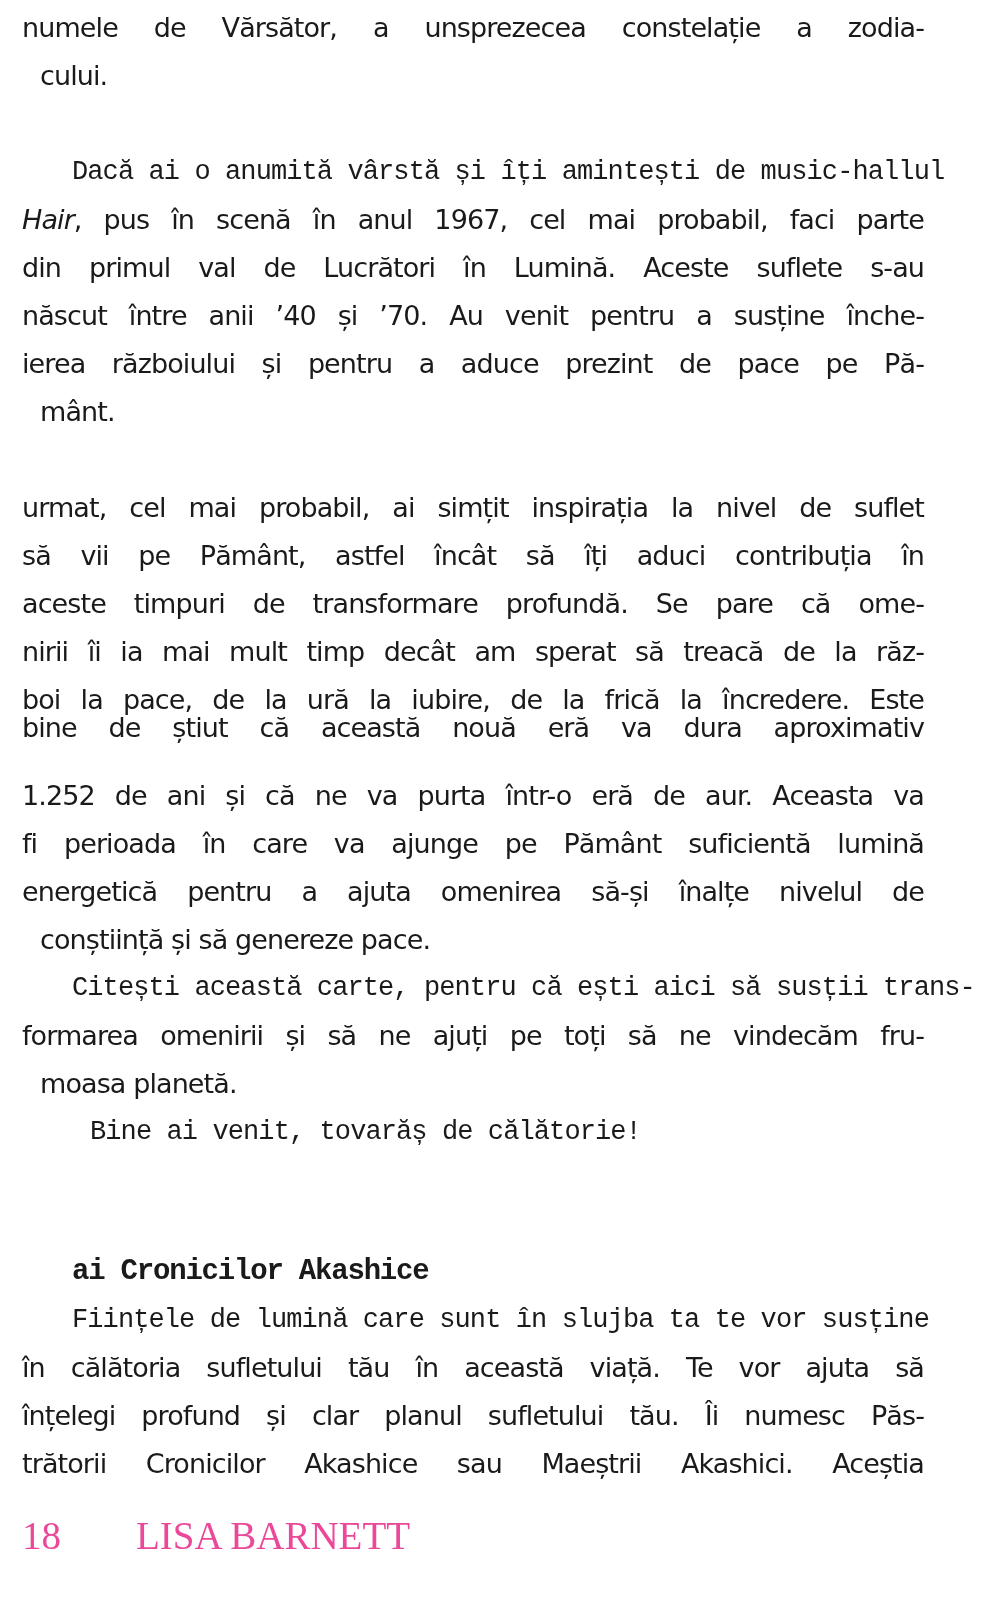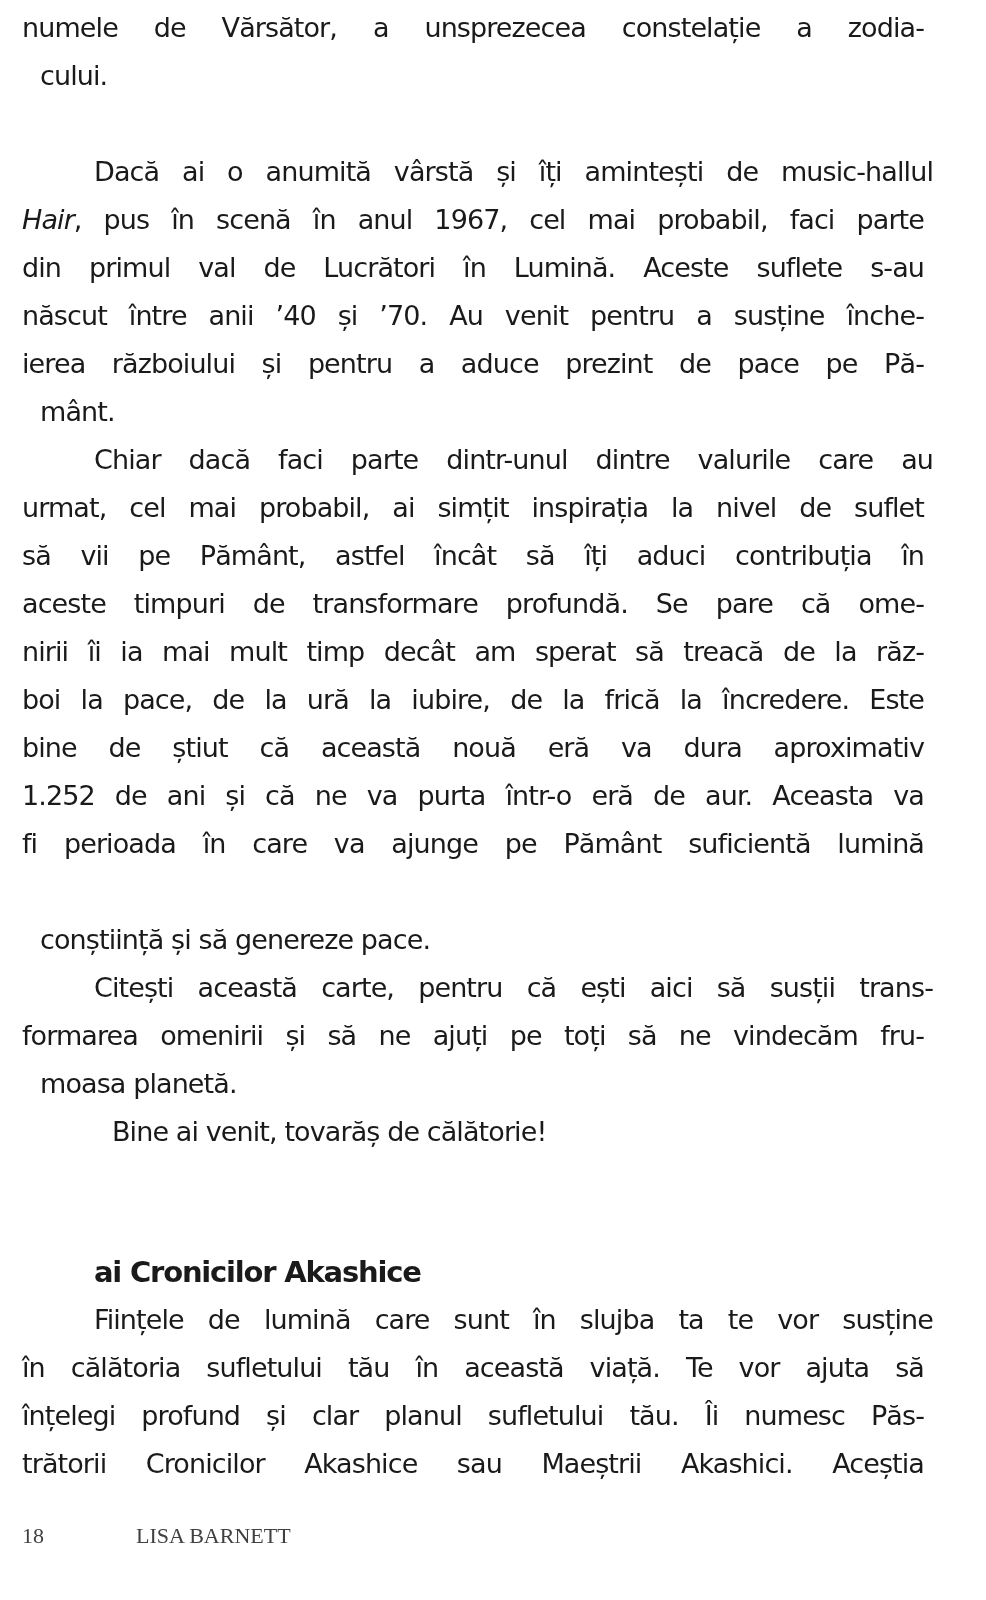--- a/index.html
+++ b/index.html
@@ -7,54 +7,54 @@
   .page { position: absolute; left: 0; top: 0; width: 884px; height: 1600px; }
   .line {
     position: absolute; left: 22px; width: 902px;
     font-family: "DejaVu Sans", sans-serif;
     font-size: 27px; line-height: 48px; height: 48px;
     color: #1a1a1a; white-space: nowrap;
     letter-spacing: -0.9px;
     text-align: justify; text-align-last: justify;
   }
   .line.last { text-align-last: left; margin-left: 18px; }
-  .line.indent { left: 94px; width: 839px; }
+  .line.indent { left: 72px; width: 839px; font-family: Liberation Mono, monospace; }
   .line.heading { font-weight: bold; font-size: 29px; letter-spacing: -1.2px; text-align-last: left; }
   .line em { font-style: italic; }
   .footer {
     position: absolute; top: 1514px; height: 44px;
-    font-family: "Liberation Serif", serif; font-size: 22px; line-height: 44px; color: #404040;
+    font-family: "Liberation Serif", serif; font-size: 39px; line-height: 44px; color: #ec4899;
   }
   .footer.num { left: 22px; }
   .footer.author { left: 136px; letter-spacing: 0px; }
 </style>
 </head>
 <body>
 
 <div class="page">
 
   <div class="line" style="top:4px">numele de Vărsător, a unsprezecea constelație a zodia-</div>
   <div class="line last" style="top:52px">cului.</div>
 
   <div class="line indent" style="top:148px">Dacă ai o anumită vârstă și îți amintești de music-hallul</div>
   <div class="line" style="top:196px"><em>Hair</em><span>, pus în scenă în anul 1967, cel mai probabil, faci parte</span></div>
   <div class="line" style="top:244px">din primul val de Lucrători în Lumină. Aceste suflete s-au</div>
   <div class="line" style="top:292px">născut între anii ’40 și ’70. Au venit pentru a susține înche-</div>
   <div class="line" style="top:340px">ierea războiului și pentru a aduce prezint de pace pe Pă-</div>
   <div class="line last" style="top:388px">mânt.</div>
 
-  <div class="line indent" style="top:436px">Chiar dacă faci parte dintr-unul dintre valurile care au</div>
   <div class="line" style="top:484px">urmat, cel mai probabil, ai simțit inspirația la nivel de suflet</div>
   <div class="line" style="top:532px">să vii pe Pământ, astfel încât să îți aduci contribuția în</div>
   <div class="line" style="top:580px">aceste timpuri de transformare profundă. Se pare că ome-</div>
   <div class="line" style="top:628px">nirii îi ia mai mult timp decât am sperat să treacă de la răz-</div>
   <div class="line" style="top:676px">boi la pace, de la ură la iubire, de la frică la încredere. Este</div>
-  <div class="line" style="top:724px">bine de știut că această nouă eră va dura aproximativ</div>
+  <div class="line" style="top:704px">bine de știut că această nouă eră va dura aproximativ</div>
   <div class="line" style="top:772px">1.252 de ani și că ne va purta într-o eră de aur. Aceasta va</div>
   <div class="line" style="top:820px">fi perioada în care va ajunge pe Pământ suficientă lumină</div>
+  <div class="line" style="top:868px">energetică pentru a ajuta omenirea să-și înalțe nivelul de</div>
   <div class="line last" style="top:916px">conștiință și să genereze pace.</div>
 
   <div class="line indent" style="top:964px">Citești această carte, pentru că ești aici să susții trans-</div>
   <div class="line" style="top:1012px">formarea omenirii și să ne ajuți pe toți să ne vindecăm fru-</div>
   <div class="line last" style="top:1060px">moasa planetă.</div>
 
   <div class="line indent last" style="top:1108px">Bine ai venit, tovarăș de călătorie!</div>
 
   <div class="line indent heading" style="top:1248px">ai Cronicilor Akashice</div>
 

